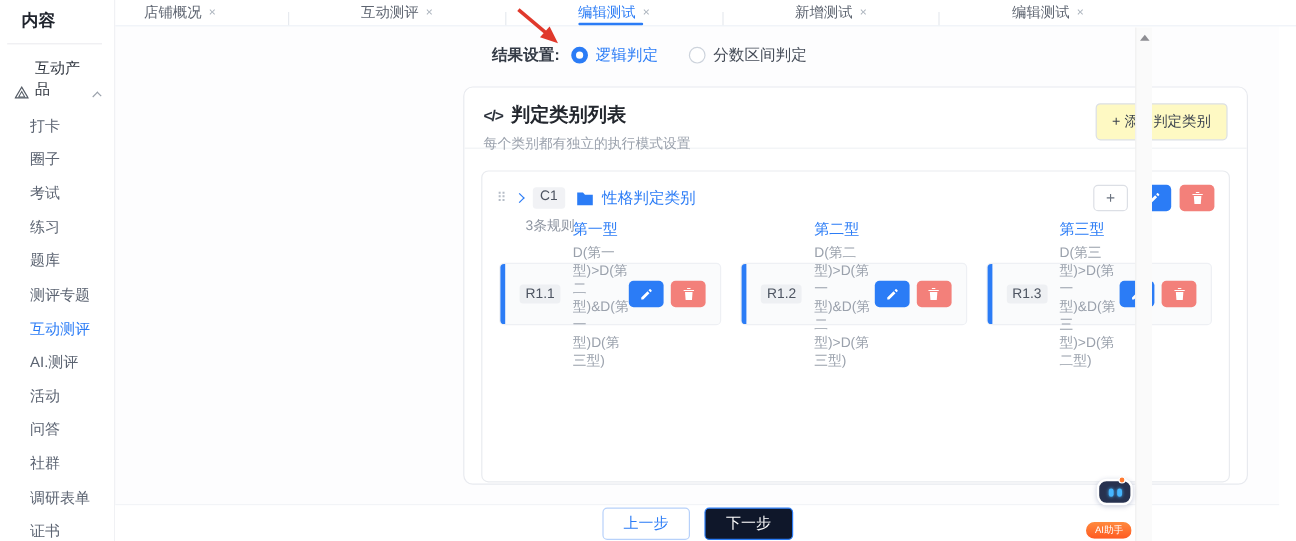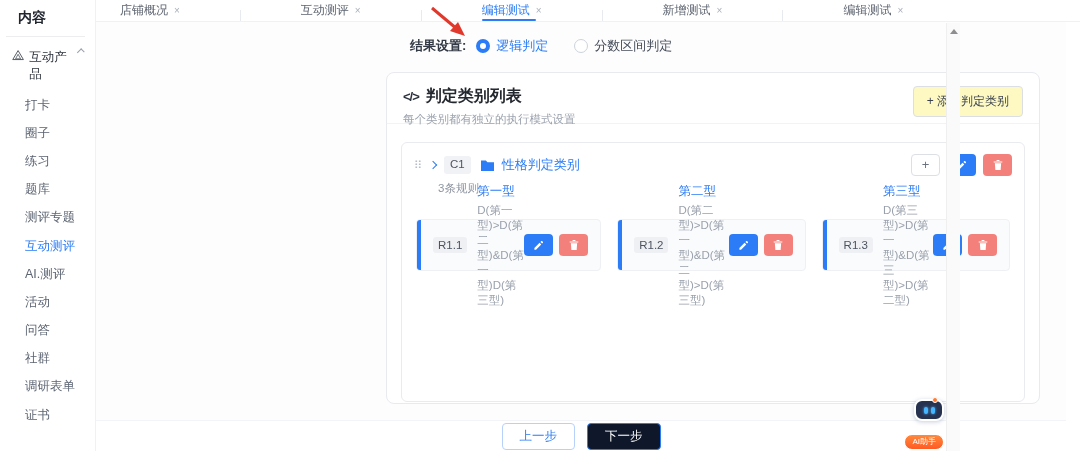--- a/index.html
+++ b/index.html
@@ -5,21 +5,21 @@
   * { margin:0; padding:0; box-sizing:border-box; }
   html,body { width:1080px; height:451px; overflow:hidden; background:#fff;
     font-family:"Liberation Sans","DejaVu Sans",sans-serif; }
   .page { position:relative; width:960px; height:451px; background:#fff; }
 
   
   .sidebar { position:absolute; left:0; top:0; width:96px; height:451px;
     background:#fff; border-right:1px solid #f0f1f4; z-index:5; }
   .sb-title { font-size:14px; font-weight:700; color:#20252e; padding:9px 0 0 18px; }
   .sb-div { height:1px; background:#ededf0; margin:9px 10px 4px 6px; }
-  .sb-group { display:flex; align-items:flex-start; gap:5px; padding:8px 6px 8px 12px;
+  .sb-group { display:flex; align-items:flex-end; gap:5px; padding:8px 6px 8px 12px;
     font-size:12.5px; color:#2d333d; }
   .sb-group .caret { width:6px; height:6px; border-right:1.2px solid #9aa1ab;
     border-bottom:1.2px solid #9aa1ab; transform:rotate(-135deg); margin-left:auto; margin-right:6px; }
   .sb-item { height:28.2px; display:flex; align-items:center; padding-left:25px;
     font-size:12.5px; color:#5c6472; cursor:pointer; white-space:nowrap; }
   .sb-item.active { color:#2b7cf6; }
 
   
   .tabbar { position:absolute; left:96px; top:0; width:984px; height:22px; background:#fff;
     border-bottom:1px solid #eef2f8; display:flex; align-items:flex-end; padding-left:16px; z-index:4;gap:48px; }
@@ -129,20 +129,23 @@
           <path d="M8 6 11.3 12H4.7z" fill="none" stroke="#555c66" stroke-width="1.1"></path>
         </svg>
       <span>互动产品</span>
       <span class="caret"></span>
     </div>
     <div class="sb-item">
         <span>打卡</span>
       </div>
     <div class="sb-item">
         <span>圈子</span>
+      </div>
+    <div class="sb-item">
+        <span>考试</span>
       </div>
     <div class="sb-item">
         <span>练习</span>
       </div>
     <div class="sb-item">
         <span>题库</span>
       </div>
     <div class="sb-item">
         <span>测评专题</span>
       </div>

